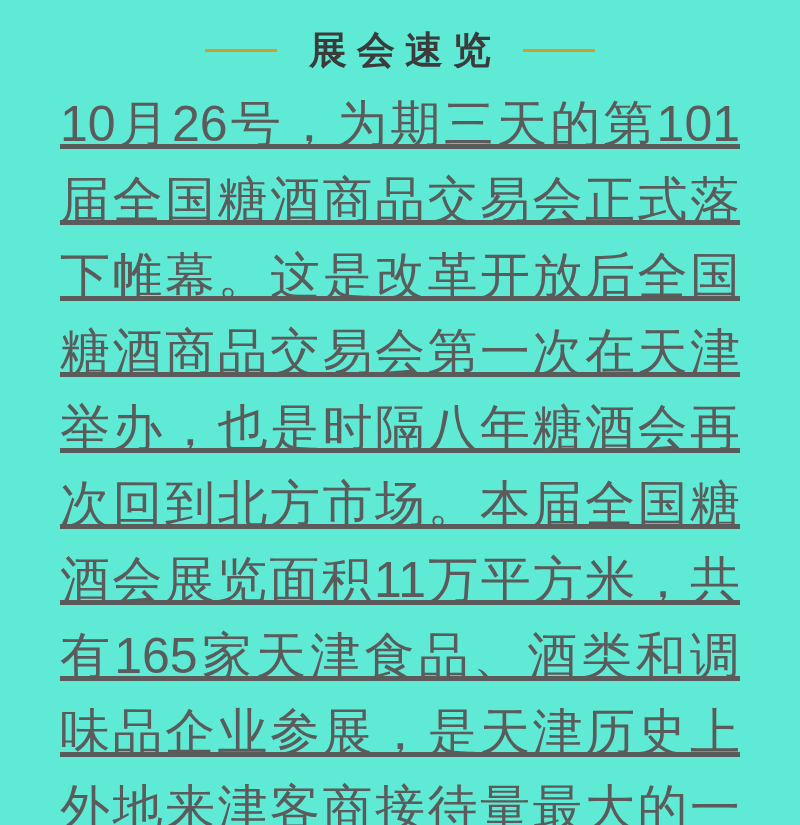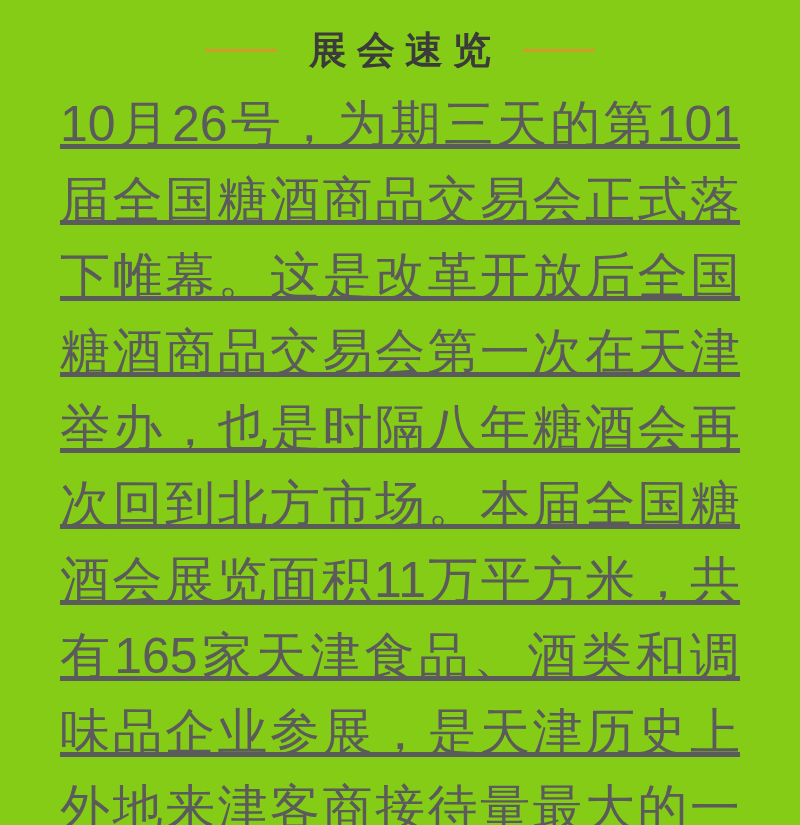--- a/index.html
+++ b/index.html
@@ -12,21 +12,21 @@
     background: #ffffff;
     font-family: "Liberation Sans", sans-serif;
     overflow: hidden;
   }
   .page {
     position: relative;
     width: 800px;
     height: 825px;
     box-sizing: border-box;
     padding: 0 60px;
-    background: #84cc16;
+    background: #5eead4;
   }
   .heading {
     display: flex;
     align-items: center;
     justify-content: center;
     gap: 22px;
     padding-top: 40px;
     height: 60px;
     box-sizing: border-box;
   }

